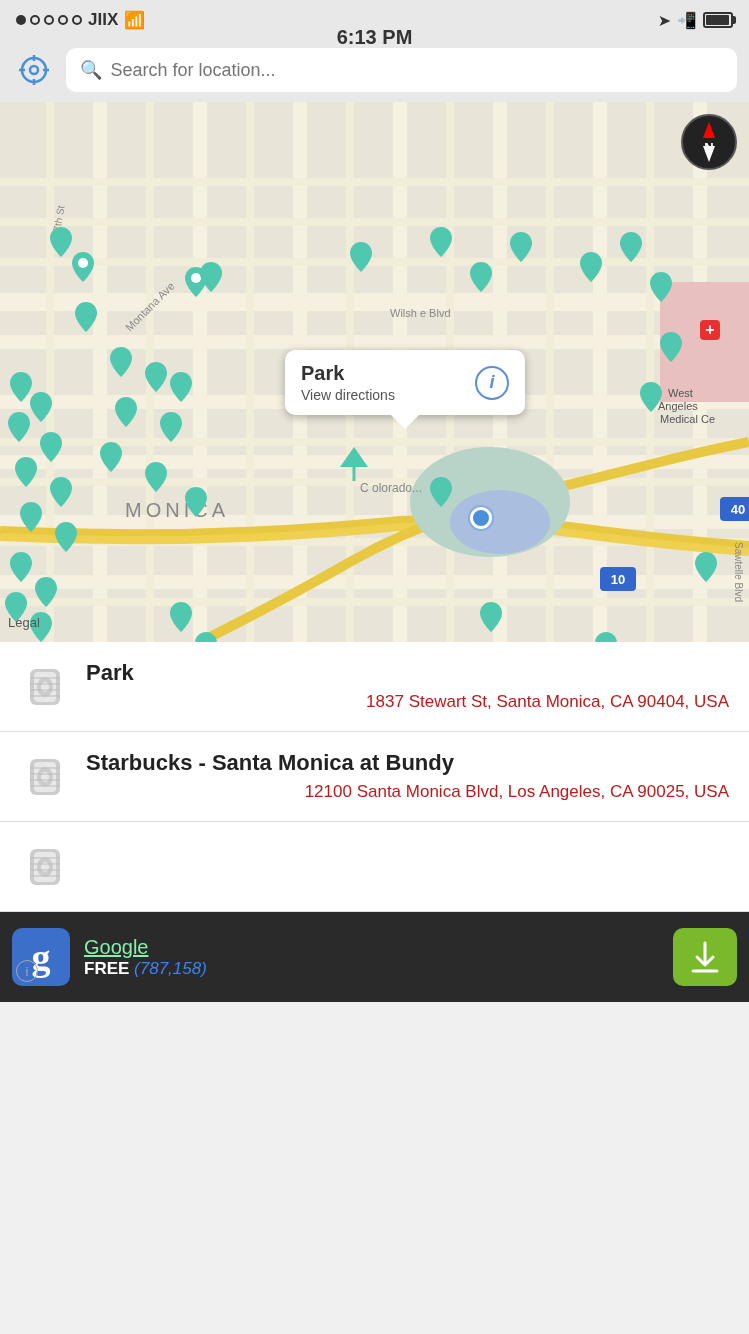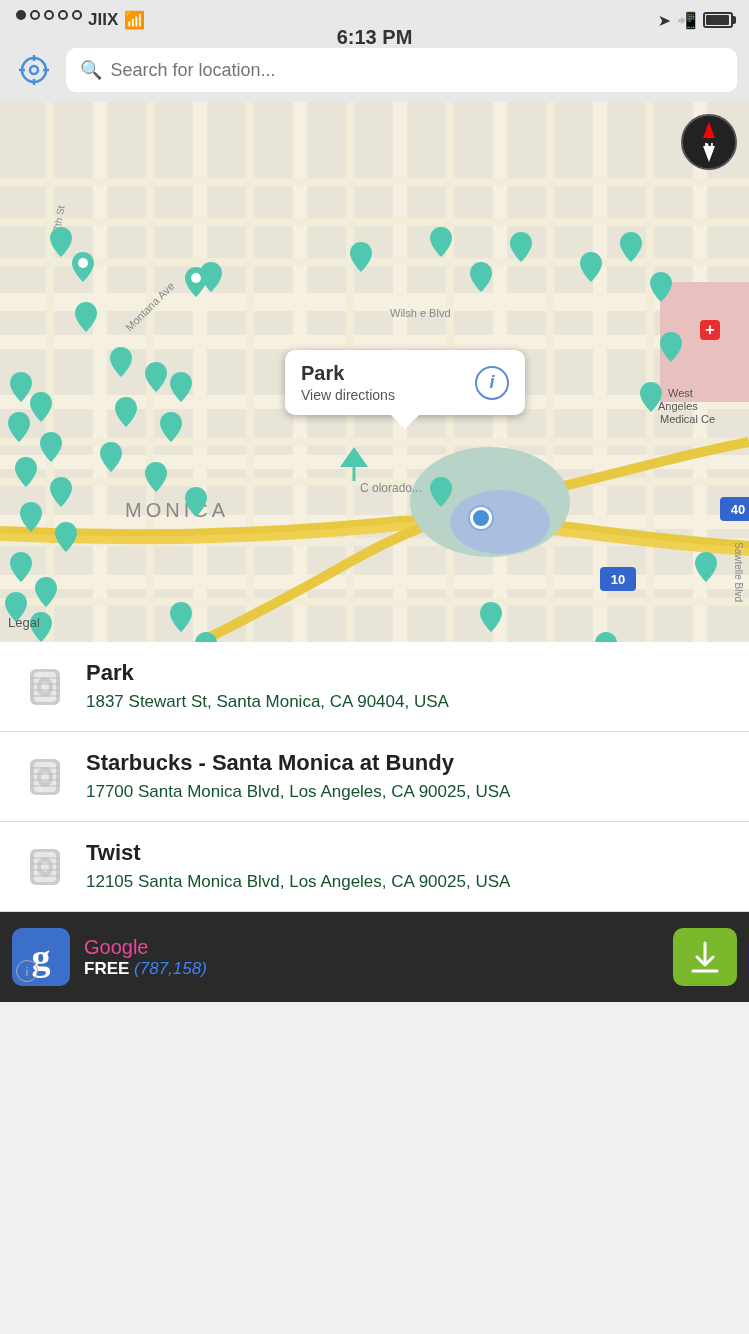--- a/index.html
+++ b/index.html
@@ -9,21 +9,21 @@
     
     .status-bar {
       background: #e8e8e8;
       height: 40px;
       display: flex;
       align-items: center;
       justify-content: space-between;
       padding: 0 16px;
       font-size: 18px;
     }
-    .status-left { display: flex; gap: 6px; }
+    .status-left { display: flex; align-items: center; gap: 6px; }
     .status-dots { display: flex; gap: 4px; }
     .status-dot { width: 10px; height: 10px; border-radius: 50%; background: #333; }
     .status-dot.empty { background: transparent; border: 2px solid #333; }
     .status-carrier { font-size: 17px; font-weight: 600; color: #333; }
     .status-wifi { font-size: 17px; color: #333; }
     .status-time { font-size: 20px; font-weight: 600; color: #333; position: absolute; left: 50%; transform: translateX(-50%); margin-top: 34px; }
     .status-right { display: flex; align-items: center; gap: 6px; }
     .status-arrow { font-size: 16px; color: #333; }
     .status-bluetooth { font-size: 16px; color: #333; }
     .status-battery {
@@ -157,42 +157,42 @@
       gap: 16px;
       min-height: 90px;
     }
     .list-icon {
       width: 50px; height: 50px;
       display: flex; align-items: center; justify-content: center;
       flex-shrink: 0;
     }
     .list-text { flex: 1; }
     .list-title { font-size: 22px; font-weight: bold; color: #222; margin-bottom: 4px; }
-    .list-address { font-size: 17px; color: #14532d; line-height: 1.4; }
+    .list-address { font-size: 17px; color: #b91c1c; line-height: 1.4; text-align: right; }
 
     
     .ad-banner {
       width: 749px;
       height: 90px;
       background: #2a2a2a;
       display: flex;
       align-items: center;
       padding: 0 12px;
       gap: 14px;
     }
     .ad-google-icon {
       width: 58px; height: 58px;
       background: #3b6fca;
       border-radius: 10px;
       display: flex; align-items: center; justify-content: center;
       font-size: 36px; color: white; font-weight: bold; font-family: serif;
       flex-shrink: 0;
     }
     .ad-text-container { flex: 1; }
-    .ad-title { font-size: 20px; color: #ec4899; font-weight: 500; }
+    .ad-title { font-size: 20px; color: #86efac; font-weight: 500; text-decoration: underline; }
     .ad-subtitle { font-size: 17px; }
     .ad-free { color: #ffffff; font-weight: bold; }
     .ad-count { color: #3b82f6; font-style: italic; }
     .ad-download-btn {
       width: 64px; height: 58px;
       background: #7ab82c;
       border-radius: 10px;
       display: flex; align-items: center; justify-content: center;
       flex-shrink: 0;
       cursor: pointer;
@@ -584,41 +584,37 @@
         <ellipse cx="23" cy="23" rx="8" ry="10" fill="#ccc"></ellipse>
         <ellipse cx="23" cy="23" rx="4" ry="5" fill="#e8e8e8"></ellipse>
         <line x1="8" y1="14" x2="38" y2="14" stroke="#bbb" stroke-width="1"></line>
         <line x1="8" y1="20" x2="38" y2="20" stroke="#bbb" stroke-width="1"></line>
         <line x1="8" y1="26" x2="38" y2="26" stroke="#bbb" stroke-width="1"></line>
         <line x1="8" y1="32" x2="38" y2="32" stroke="#bbb" stroke-width="1"></line>
       </svg>
     </div>
     <div class="list-text">
       <div class="list-title">Starbucks - Santa Monica at Bundy</div>
-      <div class="list-address">17700 Santa Monica Blvd, Los Angeles, CA 90025, USA</div>
+      <div class="list-address">12100 Santa Monica Blvd, Los Angeles, CA 90025, USA</div>
     </div>
   </div>
 
   <div class="list-item">
     <div class="list-icon">
       <svg width="46" height="46" viewBox="0 0 46 46">
         <rect x="8" y="5" width="30" height="36" rx="6" fill="#ccc"></rect>
         <rect x="12" y="8" width="22" height="30" rx="4" fill="#e8e8e8"></rect>
         <ellipse cx="23" cy="23" rx="8" ry="10" fill="#ccc"></ellipse>
         <ellipse cx="23" cy="23" rx="4" ry="5" fill="#e8e8e8"></ellipse>
         <line x1="8" y1="14" x2="38" y2="14" stroke="#bbb" stroke-width="1"></line>
         <line x1="8" y1="20" x2="38" y2="20" stroke="#bbb" stroke-width="1"></line>
         <line x1="8" y1="26" x2="38" y2="26" stroke="#bbb" stroke-width="1"></line>
         <line x1="8" y1="32" x2="38" y2="32" stroke="#bbb" stroke-width="1"></line>
       </svg>
     </div>
-    <div class="list-text">
-      <div class="list-title">Twist</div>
-      <div class="list-address">12105 Santa Monica Blvd, Los Angeles, CA 90025, USA</div>
-    </div>
   </div>
 </div>
 
 <div class="ad-banner">
   <div style="position:relative;" class="ad-wrapper">
     <div class="ad-google-icon">
       <span style="font-size:38px;font-family:serif;font-weight:bold;">g</span>
     </div>
     <div class="ad-info-btn">i</div>
   </div>

